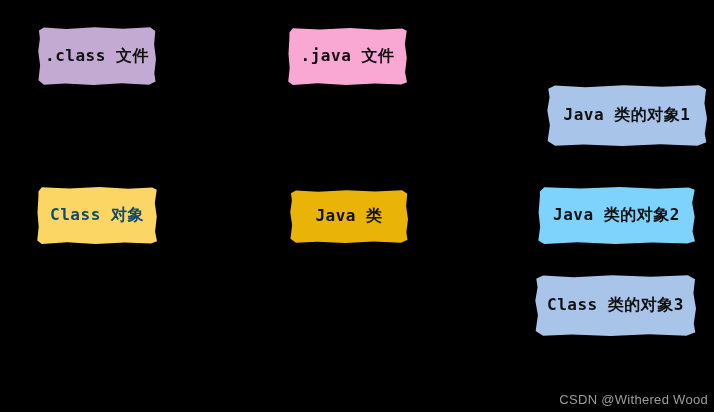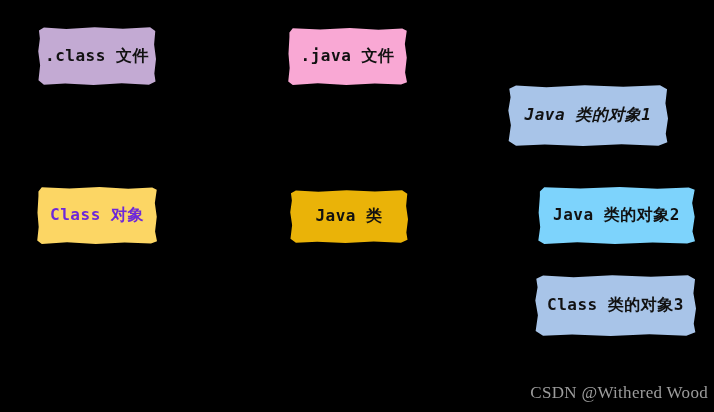--- a/index.html
+++ b/index.html
@@ -40,33 +40,33 @@
   .wobble-b {
     clip-path: polygon(1.2% 8%, 4% 0.5%, 27% 2.5%, 52% 0%, 76% 3%, 96% 1%,
                        99.8% 5%, 98.2% 28%, 99.8% 52%, 98.4% 78%, 100% 95%,
                        95% 99%, 73% 97.5%, 49% 99.8%, 25% 97%, 4% 100%,
                        0.2% 94%, 1.4% 70%, 0.4% 45%, 1.2% 16%);
   }
 
   
   #box-class-file    { left: 38px;  top: 27px;  width: 118px; height: 58px; }
   #box-java-file     { left: 288px; top: 28px;  width: 119px; height: 57px; }
-  #box-java-object-1 { left: 508px; top: 85px;  width: 160px; height: 61px; font-style: italic; }
+  #box-java-object-1 { left: 547px; top: 85px;  width: 160px; height: 61px; }
   #box-class-object  { left: 37px;  top: 187px; width: 120px; height: 57px; }
   #box-java-class    { left: 290px; top: 190px; width: 118px; height: 53px; }
   #box-java-object-2 { left: 538px; top: 187px; width: 157px; height: 57px; }
   #box-java-object-3 { left: 535px; top: 275px; width: 161px; height: 61px; }
 
   .watermark {
     position: absolute;
     right: 6px;
-    top: 383px;
-    font-size: 17px;
+    top: 392px;
+    font-size: 13px;
     font-weight: 400;
-    font-family: Liberation Serif, serif;
+    font-family: Liberation Sans, sans-serif;
     letter-spacing: 0.3px;
   }
 </style>
 </head>
 <body>
 
 <div class="canvas" style="background-color: rgb(0, 0, 0);">
 
   <div class="node wobble-a" id="box-class-file" style="background-color: rgb(195, 170, 211);">
     <span class="label" style="color: rgb(17, 17, 17);">.class 文件</span>
@@ -74,21 +74,21 @@
 
   <div class="node wobble-b" id="box-java-file" style="background-color: #f9a8d4;">
     <span class="label" style="color: rgb(17, 17, 17);">.java 文件</span>
   </div>
 
   <div class="node wobble-a" id="box-java-object-1" style="background-color: rgb(168, 196, 232);">
     <span class="label" style="color: rgb(17, 17, 17);">Java 类的对象1</span>
   </div>
 
   <div class="node wobble-b" id="box-class-object" style="background-color: rgb(252, 214, 100);">
-    <span class="label" style="color: #6d28d9;">Class 对象</span>
+    <span class="label" style="color: #0c4a6e;">Class 对象</span>
   </div>
 
   <div class="node wobble-a" id="box-java-class" style="background-color: #eab308;">
     <span class="label" style="color: rgb(17, 17, 17);">Java 类</span>
   </div>
 
   <div class="node wobble-b" id="box-java-object-2" style="background-color: #7dd3fc;">
     <span class="label" style="color: rgb(17, 17, 17);">Java 类的对象2</span>
   </div>
 

